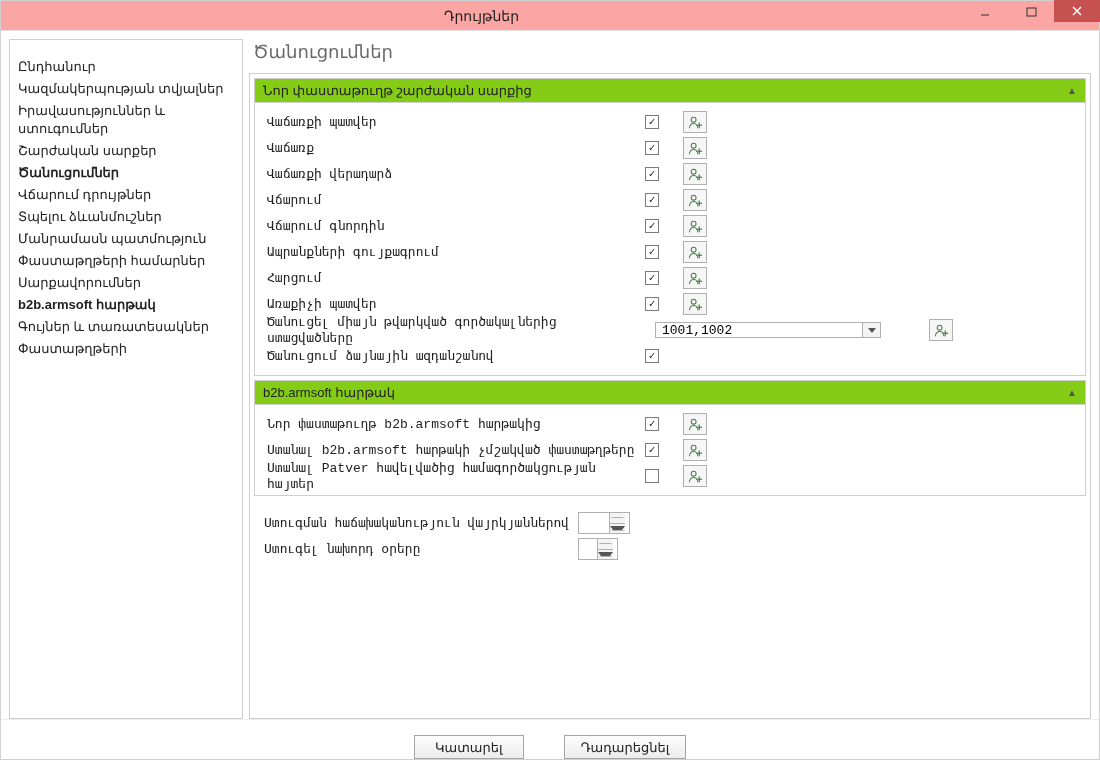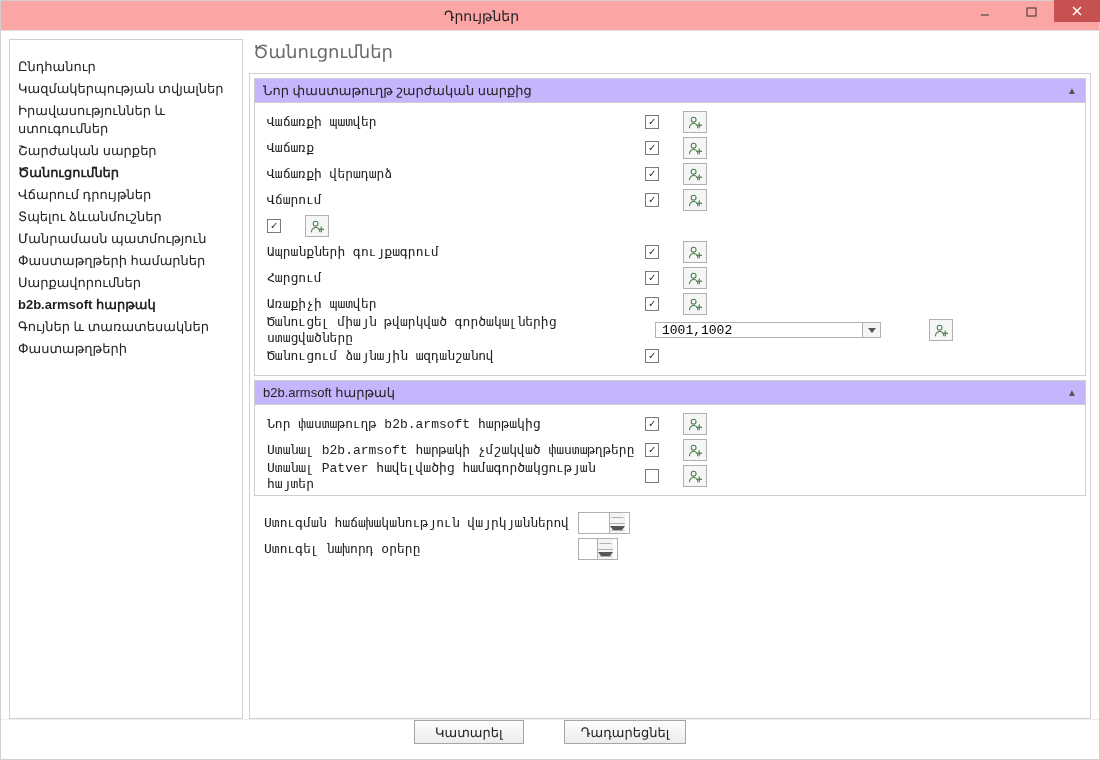--- a/index.html
+++ b/index.html
@@ -40,21 +40,21 @@
   .sidebar-item.selected { font-weight:bold; }
   .sidebar-item.bold { font-weight:bold; }
   .main { flex:1; display:flex; flex-direction:column; overflow:hidden;}
   .main-heading { font-size:18px; color:#6a6a6a; padding:2px 4px 10px 4px;}
   .main-body { flex:1; border:1px solid #cfcfcf; padding:0; overflow:auto;}
   .group {
     margin:4px;
     border:1px solid #cfcfcf;
   }
   .group-header {
-    background:#c4b5fd;
+    background:#84cc16;
     padding:4px 8px;
     border-bottom:1px solid #cfcfcf;
     display:flex; align-items:center; justify-content:space-between;
     cursor:pointer;
   }
   .group-header .collapse-icon { font-size:10px; color:#555;}
   .group-body { padding:6px 12px;}
   .row { display:flex; align-items:center; height:26px; gap:8px;font-family:Liberation Mono, monospace;}
   .row-label { width:370px; }
   .row .check-cell { width:20px; display:flex; align-items:center;}
@@ -82,21 +82,21 @@
   }
   .spin input { border:none; outline:none; width:30px; text-align:right; padding:0 4px; font-family:inherit; font-size:13px;margin-top:28px;}
   .spin .spin-btns { width:16px; border-left:1px solid #b0b0b0; display:flex; flex-direction:column;}
   .spin .spin-btns div { flex:1; display:flex; align-items:center; justify-content:center; background:#f4f4f4; cursor:pointer;}
   .spin .spin-btns div:first-child { border-bottom:1px solid #b0b0b0;}
   .tri-up { width:0;height:0;border-left:3px solid transparent;border-right:3px solid transparent;border-bottom:4px solid #555;}
   .tri-down { width:0;height:0;border-left:3px solid transparent;border-right:3px solid transparent;border-top:4px solid #555;}
   .below-groups { padding:10px 14px;}
   .below-groups .row-label { width:306px;}
   .footer {
-    height:40px; display:flex; align-items:flex-start; justify-content:center; gap:40px;
+    height:40px; display:flex; align-items:flex-end; justify-content:center; gap:40px;
     border-top:1px solid #eee;
   }
   .btn {
     min-width:110px; height:24px; border:1px solid #a5a5a5; background:linear-gradient(#fdfdfd,#ececec);
     display:inline-flex; align-items:center; justify-content:center; cursor:pointer; font-family:inherit; font-size:13px;
     padding:0 16px;
   }
 </style>
 </head>
 <body>
@@ -201,20 +201,21 @@
                 <span class="user-btn">
                   <svg viewBox="0 0 16 16">
                     <circle cx="6" cy="5" r="2.6" fill="none" stroke="#4a7f4a" stroke-width="1.1"></circle>
                     <path d="M1.5 14 C1.5 10.5 4 9 6 9 C8 9 10.5 10.5 10.5 14" fill="none" stroke="#4a7f4a" stroke-width="1.1"></path>
                     <line x1="12" y1="8" x2="12" y2="14" stroke="#4a7f4a" stroke-width="1.3"></line>
                     <line x1="9" y1="11" x2="15" y2="11" stroke="#4a7f4a" stroke-width="1.3"></line>
                   </svg>
                 </span>
               </div>
               <div class="row">
+                <div class="row-label">Վճարում գնորդին</div>
                 <div class="check-cell">
                   <span class="chk checked"></span>
                 </div>
                 <span class="user-btn">
                   <svg viewBox="0 0 16 16">
                     <circle cx="6" cy="5" r="2.6" fill="none" stroke="#4a7f4a" stroke-width="1.1"></circle>
                     <path d="M1.5 14 C1.5 10.5 4 9 6 9 C8 9 10.5 10.5 10.5 14" fill="none" stroke="#4a7f4a" stroke-width="1.1"></path>
                     <line x1="12" y1="8" x2="12" y2="14" stroke="#4a7f4a" stroke-width="1.3"></line>
                     <line x1="9" y1="11" x2="15" y2="11" stroke="#4a7f4a" stroke-width="1.3"></line>
                   </svg>

